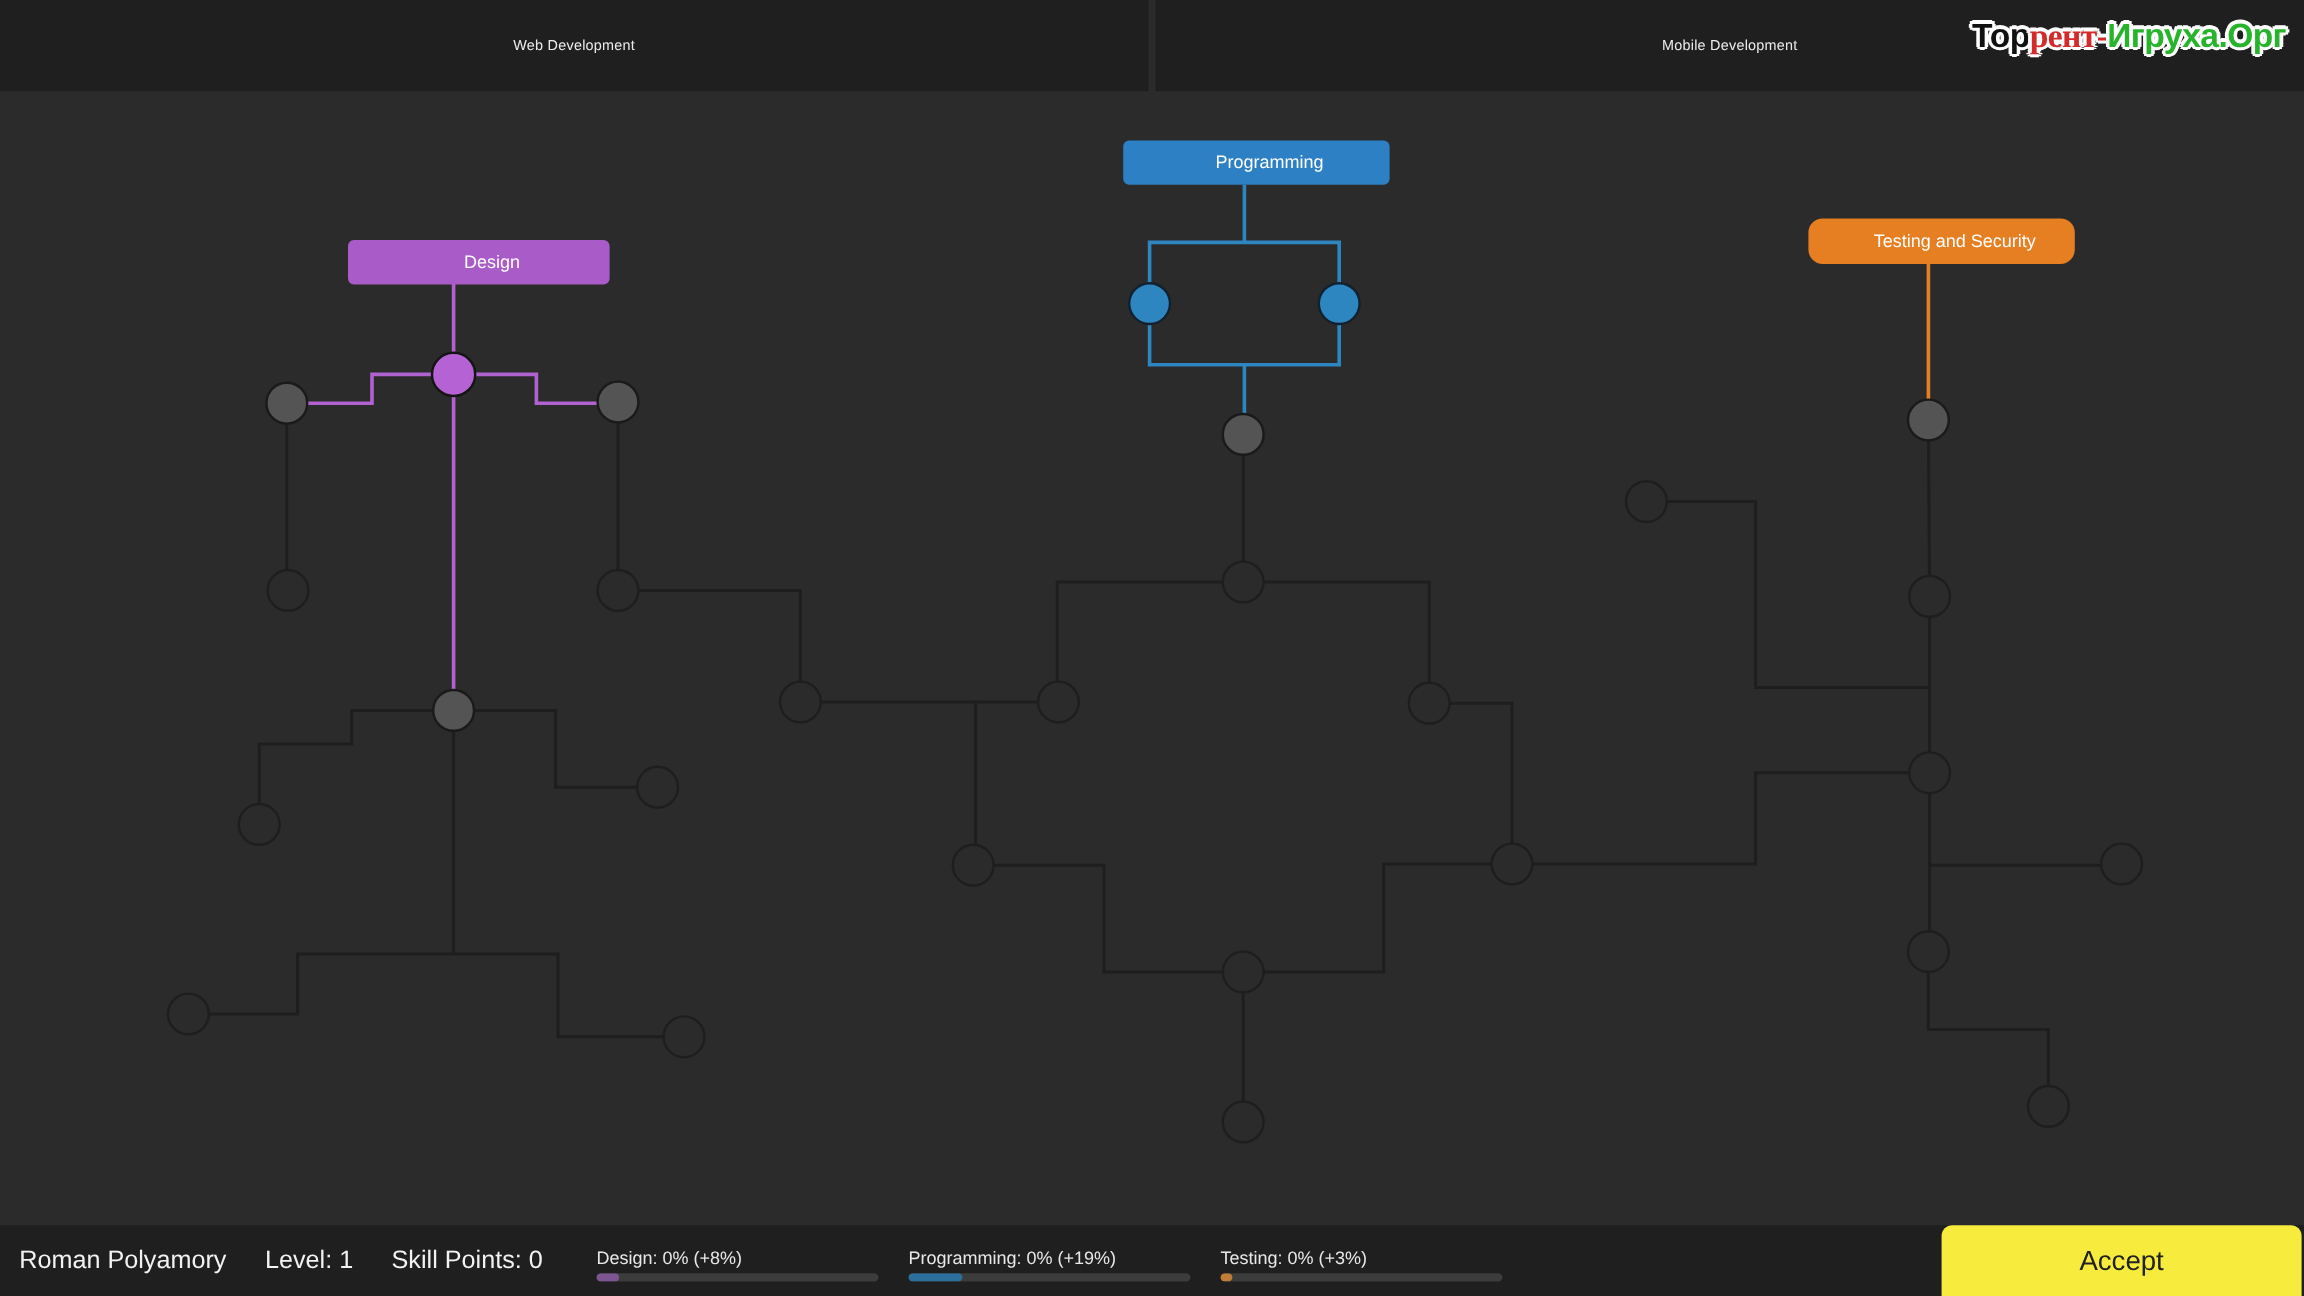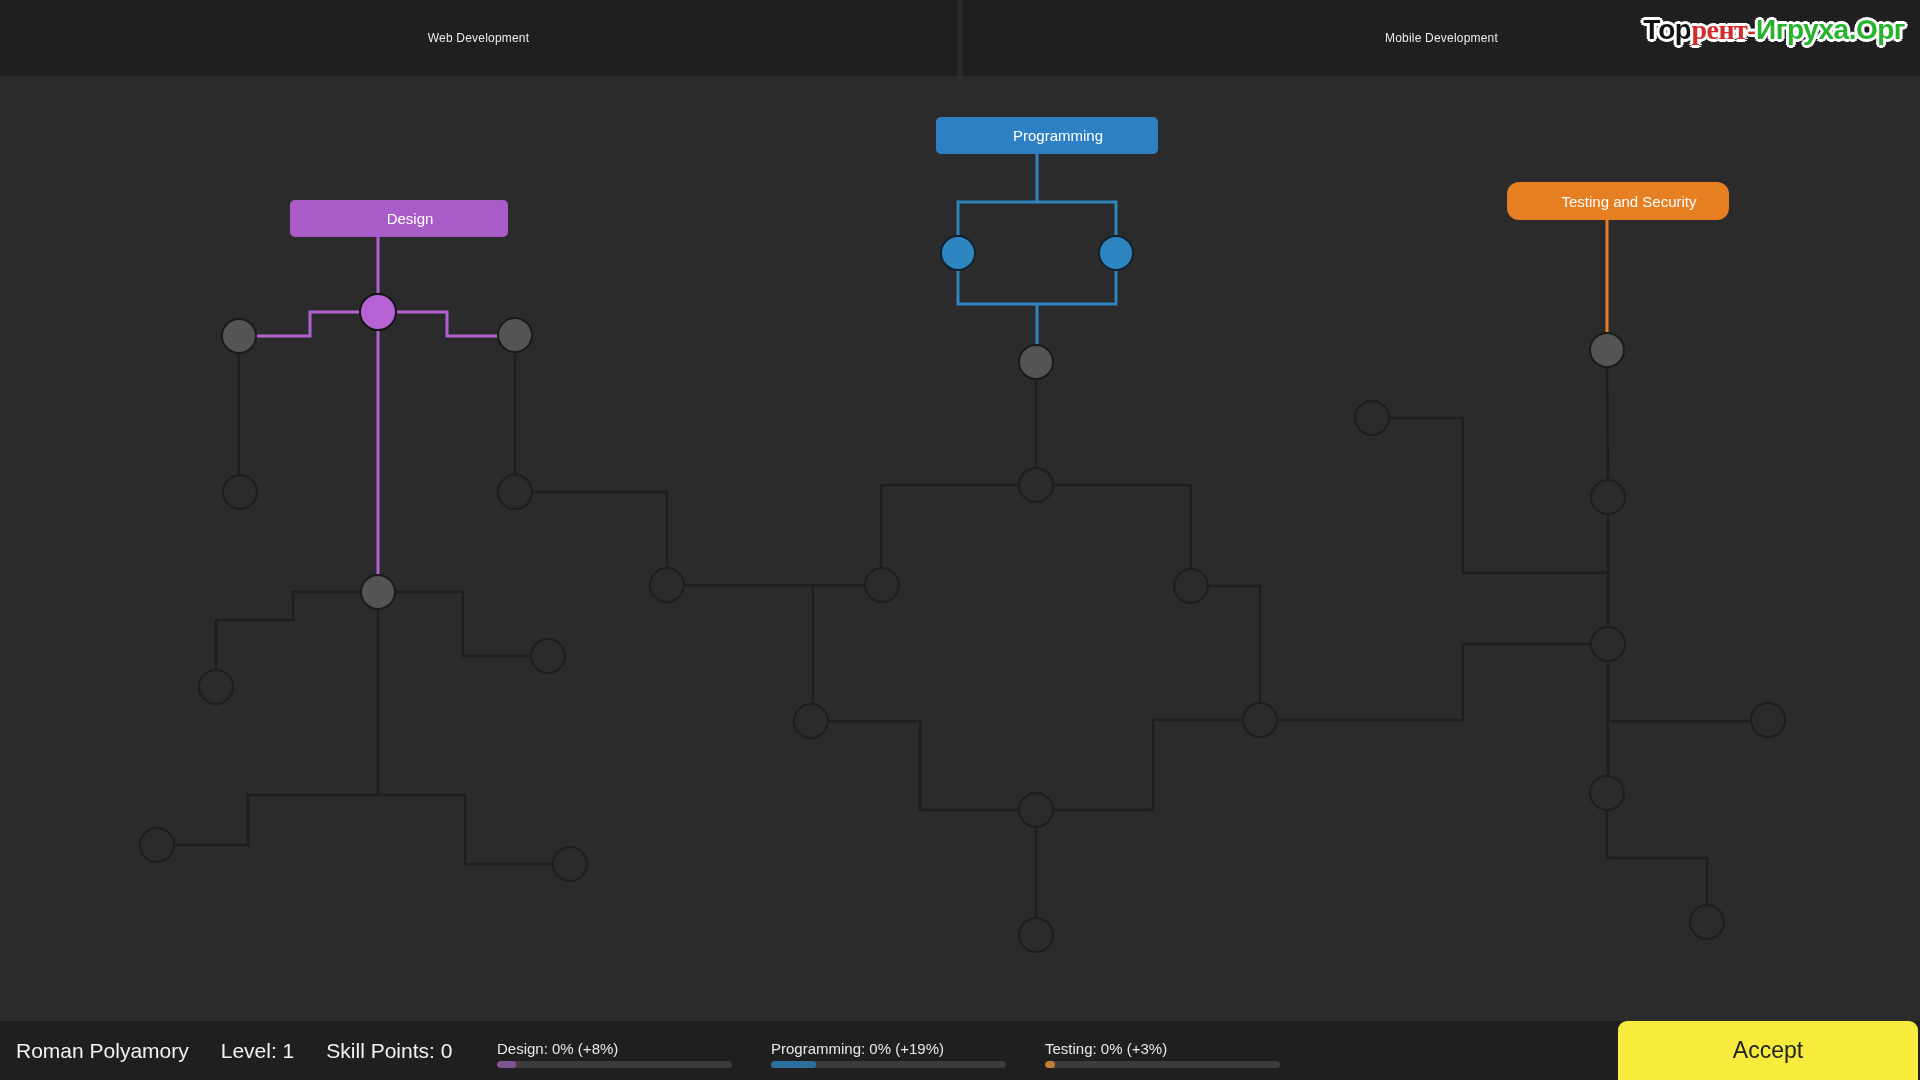--- a/index.html
+++ b/index.html
@@ -15,21 +15,21 @@
     letter-spacing:-.5px;white-space:nowrap;
     text-shadow:-2px -2px 0 #fff,2px -2px 0 #fff,-2px 2px 0 #fff,2px 2px 0 #fff,
       -3px 0 0 #fff,3px 0 0 #fff,0 -3px 0 #fff,0 3px 0 #fff;}
   
   .branch-label{position:absolute;z-index:3;color:#fff;font-size:15px;display:flex;
     align-items:center;justify-content:center;border-radius:5px;cursor:pointer;padding-left:22px;}
   
   .status-bar{position:absolute;left:0;bottom:0;width:1920px;height:59px;background:#1f1f1f;z-index:5;}
   .player-info{position:absolute;left:16px;top:0;height:59px;display:flex;align-items:center;gap:32px;
     color:#f2f2f2;font-size:21px;}
-  .skill-progress-list{position:absolute;left:497px;top:0;height:59px;display:flex;gap:39px;align-items:center;}
+  .skill-progress-list{position:absolute;left:497px;top:0;height:59px;display:flex;gap:25px;align-items:center;}
   .skill-group{width:235px;display:flex;flex-direction:column;margin-top:6px;}
   .skill-label{color:#e8e8e8;font-size:15px;line-height:17px;}
   .skill-track{margin-top:4px;width:235px;height:7px;background:#3c3c3c;border-radius:4px;overflow:hidden;}
   .skill-fill{height:7px;border-radius:4px;min-width:10px;}
   .accept-button{position:absolute;right:2px;top:0;width:300px;height:59px;background:#f7ec3e;
     border:none;border-radius:9px 9px 0 0;font-family:"Liberation Sans",sans-serif;
     font-size:23px;color:#222;cursor:pointer;}
 </style>
 </head>
 <body>

